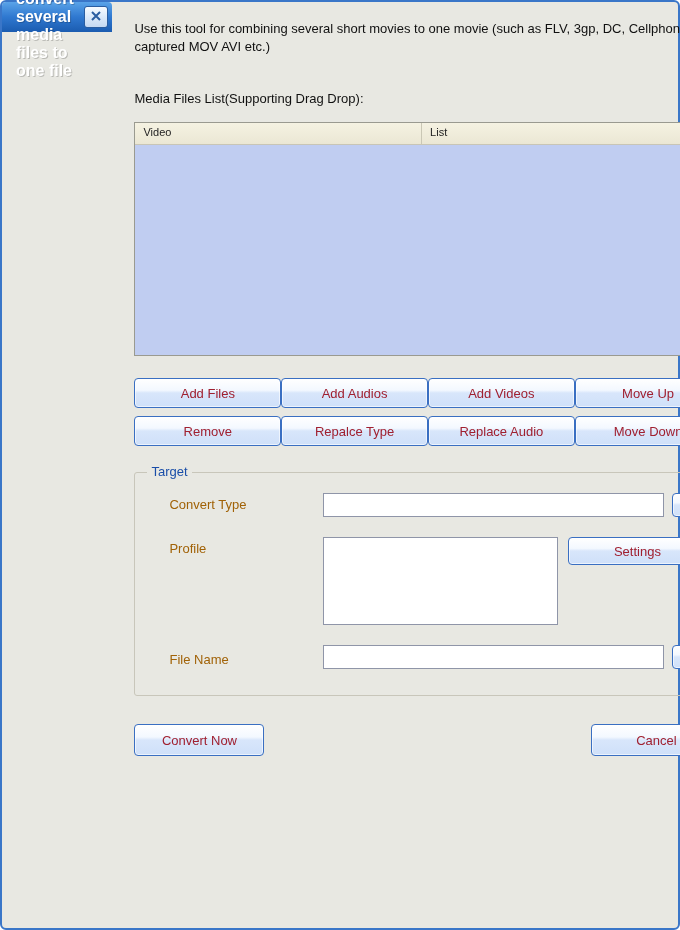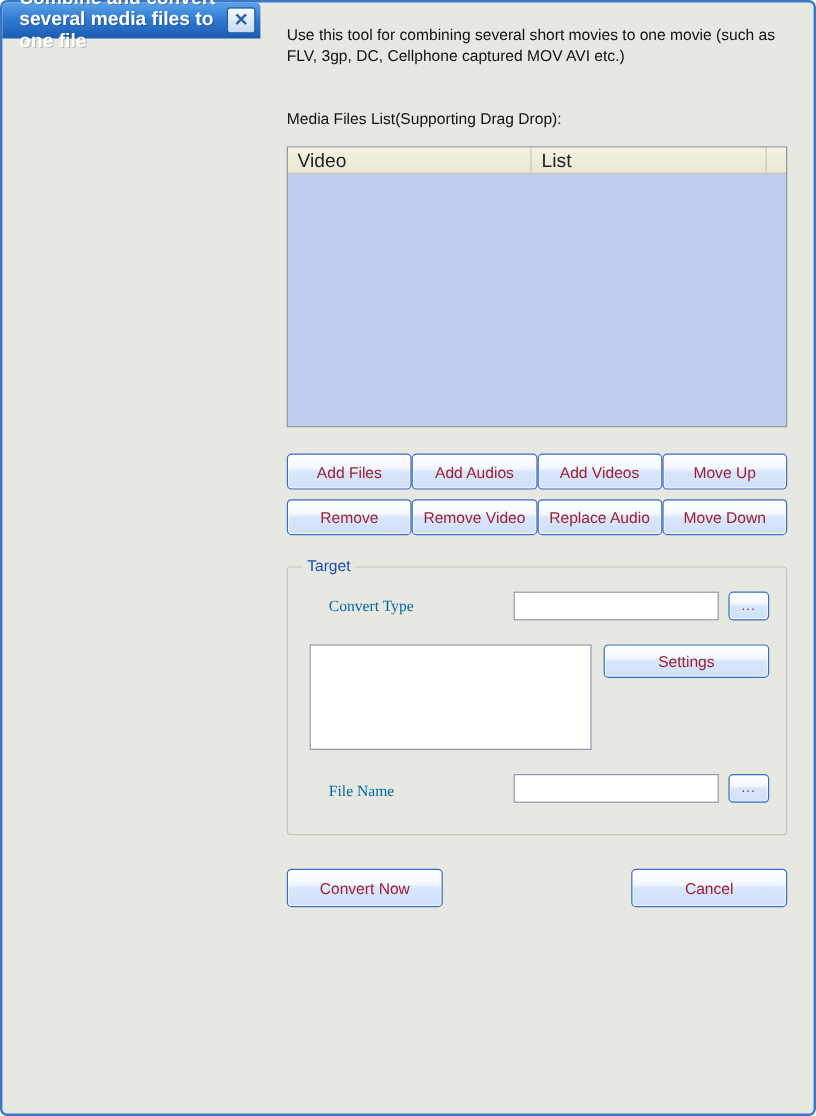--- a/index.html
+++ b/index.html
@@ -73,21 +73,21 @@
     flex-direction: column;
   }
   .list-header {
     height: 22px;
     display: flex;
     background: linear-gradient(to bottom, #f5f2e2, #ebe7d4);
     border-bottom: 1px solid #c8c5b6;
   }
   .list-header-col {
     padding: 3px 8px;
-    font-size: 16px;
+    font-size: 11px;
     color: #222;
     border-right: 1px solid #cac7b5;
   }
   .col-video { width: 49%; }
   .col-audio { flex: 1; }
   .col-end { width: 12px; border-right: none; }
   .list-body { flex: 1; }
   .button-grid {
     margin-top: 22px;
     display: grid;
@@ -136,23 +136,22 @@
   .target-row {
     display: flex;
     align-items: flex-start;
     margin-bottom: 20px;
   }
   .target-row:last-child { margin-bottom: 0; align-items: center; }
   .target-label {
     width: 170px;
     padding-top: 4px;
     font-size: 13px;
-    color: #0369a1;
+    color: #a16207;
     padding-left: 16px;
-    font-family: Liberation Serif, serif;
   }
   .text-input {
     border: 1px solid #8f95a8;
     background: #fff;
     height: 24px;
     padding: 2px 4px;
     font-family: inherit;
     font-size: 12px;
   }
   .text-area {
@@ -208,35 +207,36 @@
       </div>
       <div class="list-body"></div>
     </div>
 
     <div class="button-grid">
       <button class="btn">Add Files</button>
       <button class="btn">Add Audios</button>
       <button class="btn">Add Videos</button>
       <button class="btn">Move Up</button>
       <button class="btn">Remove</button>
-      <button class="btn">Remove Video</button>
+      <button class="btn">Repalce Type</button>
       <button class="btn">Replace Audio</button>
       <button class="btn">Move Down</button>
     </div>
 
     <div class="fieldset">
       <div class="legend">Target</div>
 
       <div class="target-row">
         <div class="target-label">Convert Type</div>
         <input class="text-input convert-input" type="text" value="" style="">
         <button class="btn btn-small">...</button>
       </div>
 
       <div class="target-row">
+        <div class="target-label">Profile</div>
         <div class="profile-wrap">
           <textarea class="text-area profile-area" value="" style=""></textarea>
           <div>
             <button class="btn settings-btn">Settings</button>
           </div>
         </div>
       </div>
 
       <div class="target-row" style="margin-top:6px;">
         <div class="target-label">File Name</div>

